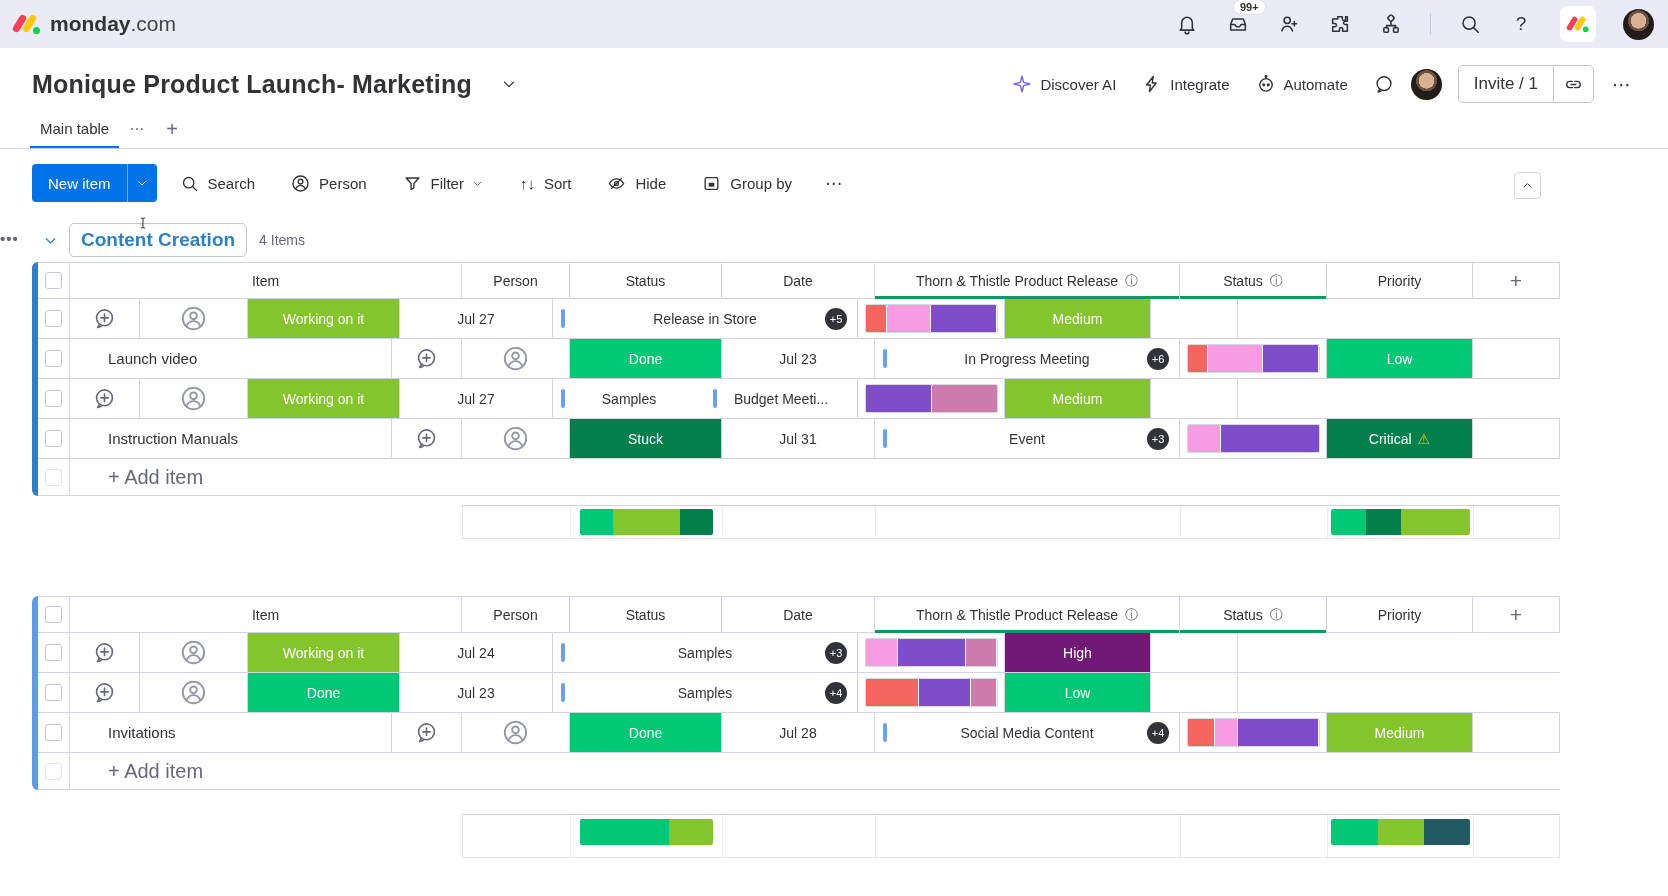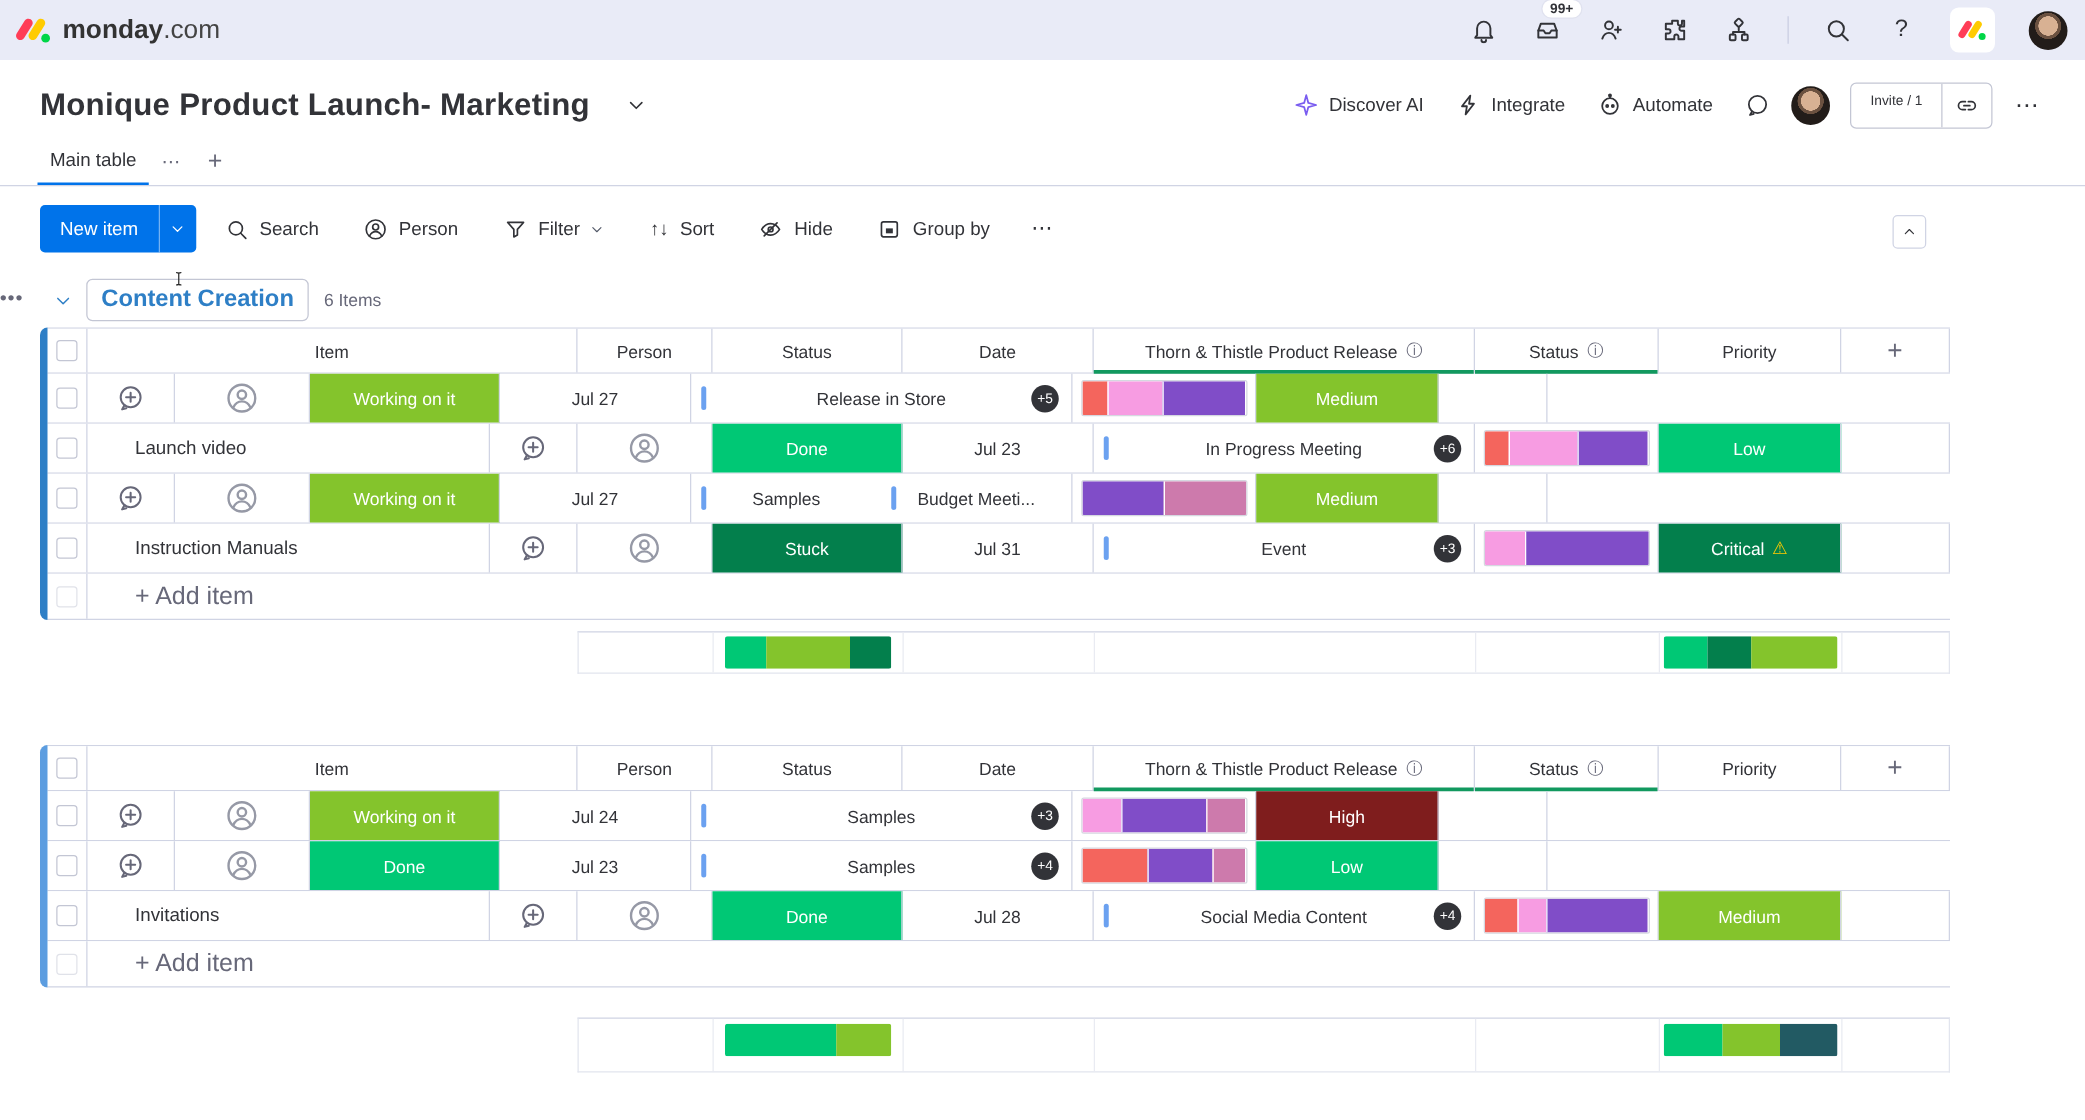--- a/index.html
+++ b/index.html
@@ -35,21 +35,21 @@
   
   .board-header { position:absolute; top:62px; left:32px; right:26px; height:44px;
                   display:flex; align-items:center; justify-content:space-between; }
   .board-title-wrap { display:flex; align-items:center; gap:28px; }
   .board-title { font-size:25px; font-weight:700; letter-spacing:.2px; }
   .chev { width:18px; height:18px; color:#323338; }
   .bh-actions { display:flex; align-items:center; gap:8px; font-size:15px; }
   .bh-action { display:flex; align-items:center; gap:8px; padding:7px 9px; border-radius:4px; }
   .bh-action svg { width:20px; height:20px; color:#323338; }
   .invite-group { display:flex; align-items:stretch; border:1px solid #c3c6d4; border-radius:5px; overflow:hidden; margin-left:8px; }
-  .invite-main { padding:8px 15px; font-size:11px; }
+  .invite-main { padding:8px 15px; font-size:17px; }
   .invite-link { padding:8px 10px; border-left:1px solid #c3c6d4; display:flex; align-items:center; }
   .invite-link svg { width:19px; height:19px; }
   .dots-btn { font-size:19px; letter-spacing:1px; padding:4px 10px; color:#323338; }
 
   
   .tabs-strip { position:absolute; top:110px; left:0; right:0; height:39px; border-bottom:1px solid #d0d4e4;
                 display:flex; align-items:stretch; padding-left:30px; }
   .tab { display:flex; align-items:center; padding:0 10px; font-size:15px; border-bottom:2px solid #0073ea; }
   .tab-more { display:flex; align-items:center; padding:0 10px; color:#676879; font-size:15px; }
   .tab-add { display:flex; align-items:center; padding:0 12px; color:#676879; font-size:20px; font-weight:300; }
@@ -386,21 +386,21 @@
 
   <section class="group" id="group-1">
     <div class="group-header">
       <span class="group-dots">•••</span>
       <svg class="icon group-chev" style="color: rgb(46, 127, 198);">
           <use href="#i-chev-down"></use>
         </svg>
       <span class="title-box">
         <span class="group-title" style="color: rgb(46, 127, 198);">Content Creation</span>
       </span>
-      <span class="items-count hide-empty">6 Items</span>
+      <span class="items-count hide-empty">4 Items</span>
       <svg class="icon ibeam">
           <use href="#i-ibeam"></use>
         </svg>
     </div>
 
     <div class="tbl">
       <span class="colorbar" style="background: rgb(46, 127, 198);"></span>
       <div class="rows">
         <div class="tr head">
           <div class="td c-check">
@@ -691,21 +691,21 @@
               </div>
             <span class="badge hide-empty">+3</span>
           </div>
           <div class="td c-status2">
               <div class="battery">
                 <div class="seg" style="width: 24%; background: rgb(247, 156, 226);"></div>
                 <div class="seg" style="width: 52%; background: rgb(128, 77, 200);"></div>
                 <div class="seg" style="width: 24%; background: rgb(205, 122, 172);"></div>
               </div>
             </div>
-          <div class="td c-priority fill" style="background: #7f1d1d;">
+          <div class="td c-priority fill" style="background: #701a75;">
               <span class="status-label">High</span>
             </div>
           <div class="td c-plus"></div>
         </div>
 
         <div class="tr">
           <div class="td c-check">
               <span class="checkbox"></span>
             </div>
           <div class="td c-upd">

